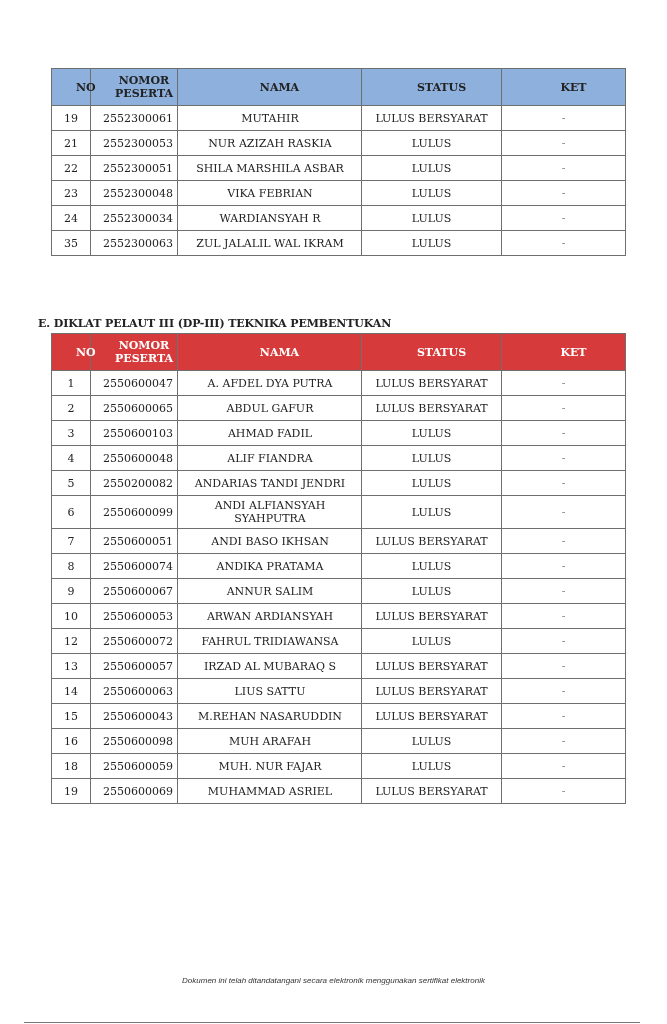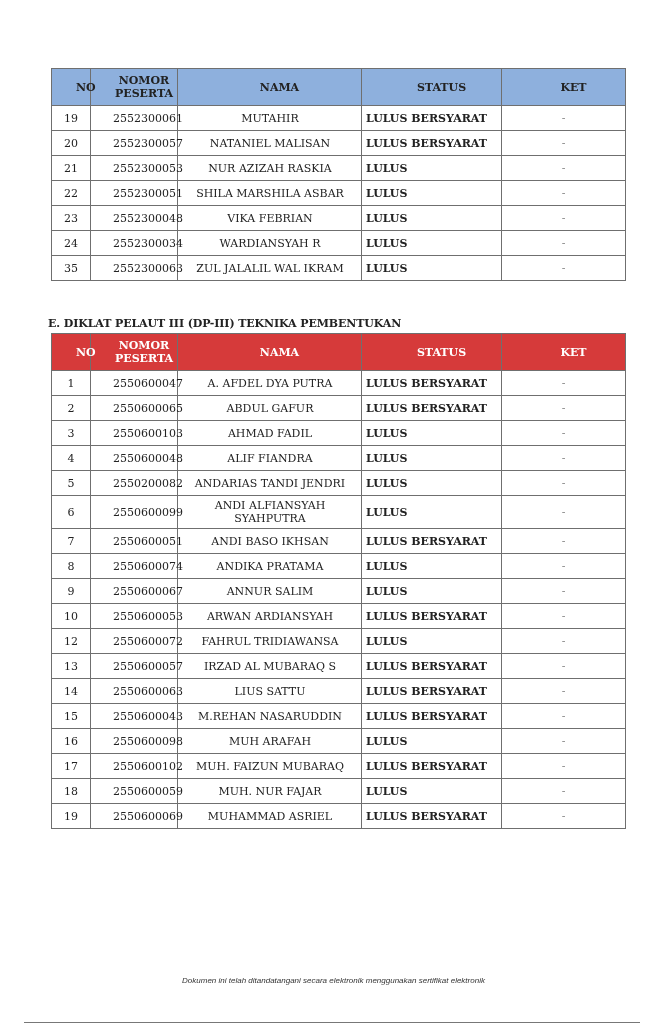--- a/index.html
+++ b/index.html
@@ -9,26 +9,26 @@
   td, th { border:1px solid #6f6f6f; font-size:11px; padding:0 4px; line-height:13px; }
   th { font-weight:bold; text-align:center; color:#222; font-size:11px;padding-left:24px; }
   col.c-no { width:39px; } col.c-nomor { width:87px; } col.c-nama { width:184px; }
   col.c-status { width:140px; } col.c-ket { width:124px; }
   #table-1 { top:68px; }
   #table-1 thead th { background:#8eb0dd; height:36px; }
   #table-2 { top:333px; }
   #table-2 thead th { background:#d63a3a; color:#ffffff; height:36px; }
   tbody td { height:24px; }
   td.no { text-align:center; }
-  td.nomor { text-align:center; padding-left:22px; }
+  td.nomor { text-align:center; padding-left:12px; }
   td.nama { text-align:center; padding-left:5px; }
-  td.status { text-align:left; font-weight:bold; }
+  td.status { text-align:center; font-weight:normal; }
   td.ket { text-align:center; color:#888; }
   tr.tall td { height:32px; }
-  #section-e { position:absolute; left:48px; top:317px; font-size:11px; font-weight:bold; color:#222; letter-spacing:-0.1px; }
+  #section-e { position:absolute; left:38px; top:317px; font-size:11px; font-weight:bold; color:#222; letter-spacing:-0.1px; }
   #footer { position:absolute; left:0; width:667px; top:975px; text-align:center;
             font-family:"Liberation Sans", sans-serif; font-style:italic; font-size:8px; line-height:11px; color:#333; }
   #footer-rule { position:absolute; left:24px; width:616px; top:1022px; height:1px; background:#777; }
 </style>
 </head>
 <body>
 
 <table id="table-1">
   <colgroup>
       <col class="c-no">
@@ -48,27 +48,20 @@
   </thead>
   <tbody id="tbody-1">
       <tr>
         <td class="no">19</td>
         <td class="nomor">2552300061</td>
         <td class="nama">MUTAHIR</td>
         <td class="status">LULUS BERSYARAT</td>
         <td class="ket">-</td>
       </tr>
       <tr>
-        <td class="no">20</td>
-        <td class="nomor">2552300057</td>
-        <td class="nama">NATANIEL MALISAN</td>
-        <td class="status">LULUS BERSYARAT</td>
-        <td class="ket">-</td>
-      </tr>
-      <tr>
         <td class="no">21</td>
         <td class="nomor">2552300053</td>
         <td class="nama">NUR AZIZAH RASKIA</td>
         <td class="status">LULUS</td>
         <td class="ket">-</td>
       </tr>
       <tr>
         <td class="no">22</td>
         <td class="nomor">2552300051</td>
         <td class="nama">SHILA MARSHILA ASBAR</td>
@@ -218,27 +211,20 @@
         <td class="ket">-</td>
       </tr>
       <tr>
         <td class="no">16</td>
         <td class="nomor">2550600098</td>
         <td class="nama">MUH ARAFAH</td>
         <td class="status">LULUS</td>
         <td class="ket">-</td>
       </tr>
       <tr>
-        <td class="no">17</td>
-        <td class="nomor">2550600102</td>
-        <td class="nama">MUH. FAIZUN MUBARAQ</td>
-        <td class="status">LULUS BERSYARAT</td>
-        <td class="ket">-</td>
-      </tr>
-      <tr>
         <td class="no">18</td>
         <td class="nomor">2550600059</td>
         <td class="nama">MUH. NUR FAJAR</td>
         <td class="status">LULUS</td>
         <td class="ket">-</td>
       </tr>
       <tr>
         <td class="no">19</td>
         <td class="nomor">2550600069</td>
         <td class="nama">MUHAMMAD ASRIEL</td>

